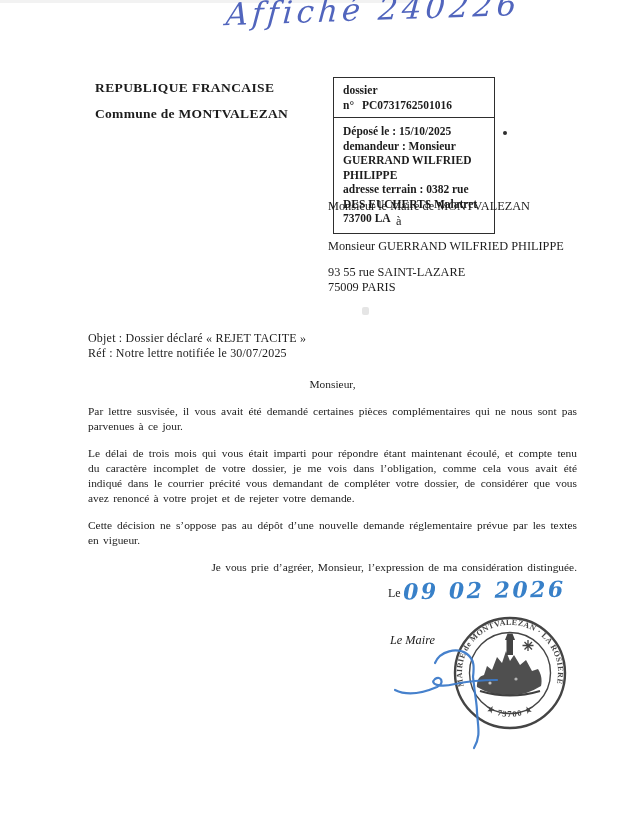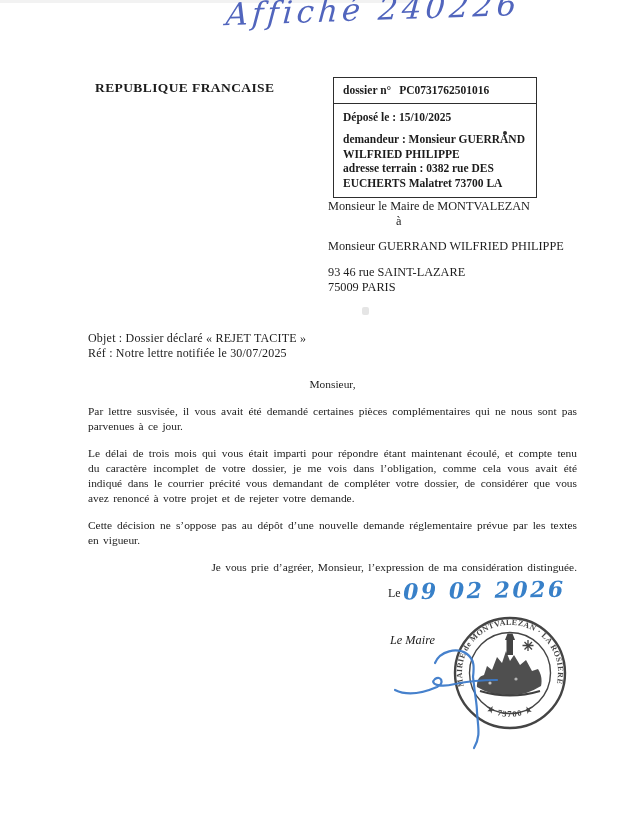--- a/index.html
+++ b/index.html
@@ -27,28 +27,28 @@
     left:403px; top:577px; font-size:22px; color:#2e7ac6;
     letter-spacing:2.5px; transform:rotate(-1deg); font-weight:bold; opacity:0.95;
   }
 
   
   .republic { left:95px; top:80px; font-size:13.5px; font-weight:bold; letter-spacing:0.4px;text-align:center; }
   .commune  { left:95px; top:106px; font-size:13.5px; font-weight:bold; letter-spacing:0.3px; }
 
   
   .dossier-box {
-    left:333px; top:77px; width:204px;
+    left:333px; top:77px; width:162px;
     border:1.6px solid #2e2e2e; box-sizing:border-box;
     font-weight:bold; font-size:11.5px; line-height:14.5px;
   }
   .box-row1 { padding:5px 8px 5px 9px; border-bottom:1.5px solid #2e2e2e; }
   .box-row1 .num { margin-left:8px; }
   .box-row2 { padding:6px 8px 7px 9px; }
-  .box-row2 .deposited { margin-bottom:8px; }
+  .box-row2 .deposited { margin-bottom:0; }
 
   
   .recipient { left:328px; top:199px; font-size:12.3px; line-height:14px; }
   .recipient .from { margin-bottom:1px; }
   .recipient .connector { margin-left:68px; margin-bottom:11px; }
   .recipient .to { margin-bottom:12px; }
   .recipient .street { margin-bottom:1px; }
 
   
   .reference { left:88px; top:331px; font-size:12px; line-height:14.5px; letter-spacing:0.2px; }
@@ -68,38 +68,39 @@
 </head>
 <body>
 
 <div class="page">
 
   <div class="abs scan-streak"></div>
 
   <div class="abs hand hand-top">Affiché 240226</div>
 
   <div class="abs republic">REPUBLIQUE FRANCAISE</div>
+  <div class="abs commune">Commune de MONTVALEZAN</div>
 
   <div class="abs dossier-box">
     <div class="box-row1">
       <span>dossier n°</span><span class="num">PC0731762501016</span>
     </div>
     <div class="box-row2">
       <div class="deposited">Déposé le : 15/10/2025</div>
       <div>demandeur : Monsieur GUERRAND WILFRIED PHILIPPE</div>
       <div>adresse terrain : 0382 rue DES EUCHERTS Malatret 73700 LA</div>
     </div>
     <span class="abs artifact-dot-box" style="left:169px; top:53px;"></span>
   </div>
 
   <div class="abs recipient">
     <div class="from">Monsieur le Maire de MONTVALEZAN</div>
     <div class="connector">à</div>
     <div class="to">Monsieur GUERRAND WILFRIED PHILIPPE</div>
-    <div class="street">93 46 rue SAINT-LAZARE</div>
+    <div class="street">93 55 rue SAINT-LAZARE</div>
     <div class="city">75009 PARIS</div>
   </div>
 
   <span class="abs artifact-smudge" style="left:362px; top:307px;"></span>
 
   <div class="abs reference">
     <div>Objet : Dossier déclaré « REJET TACITE »</div>
     <div>Réf : Notre lettre notifiée le 30/07/2025</div>
   </div>
 

